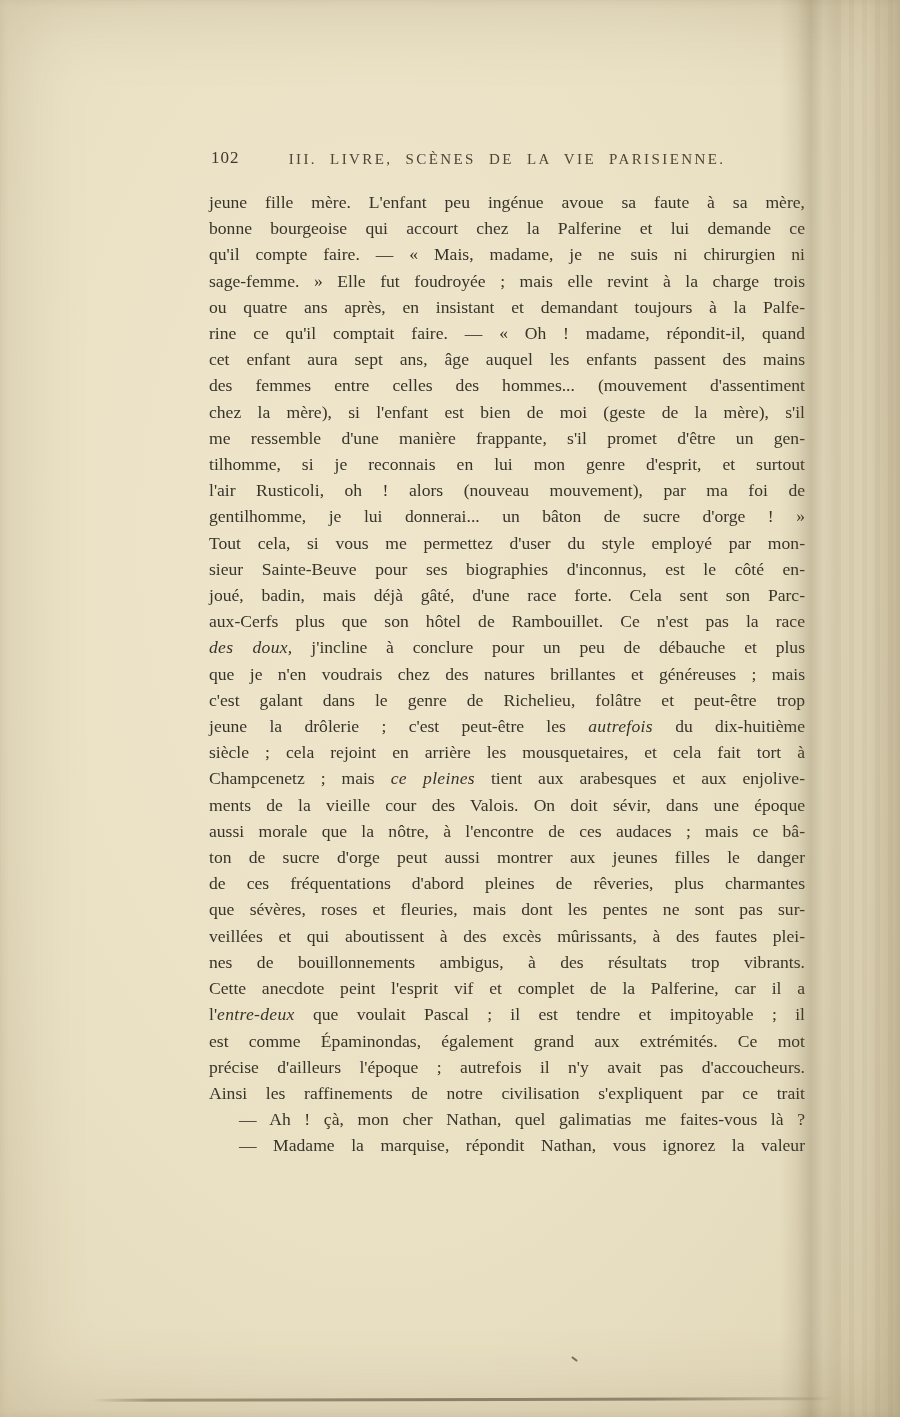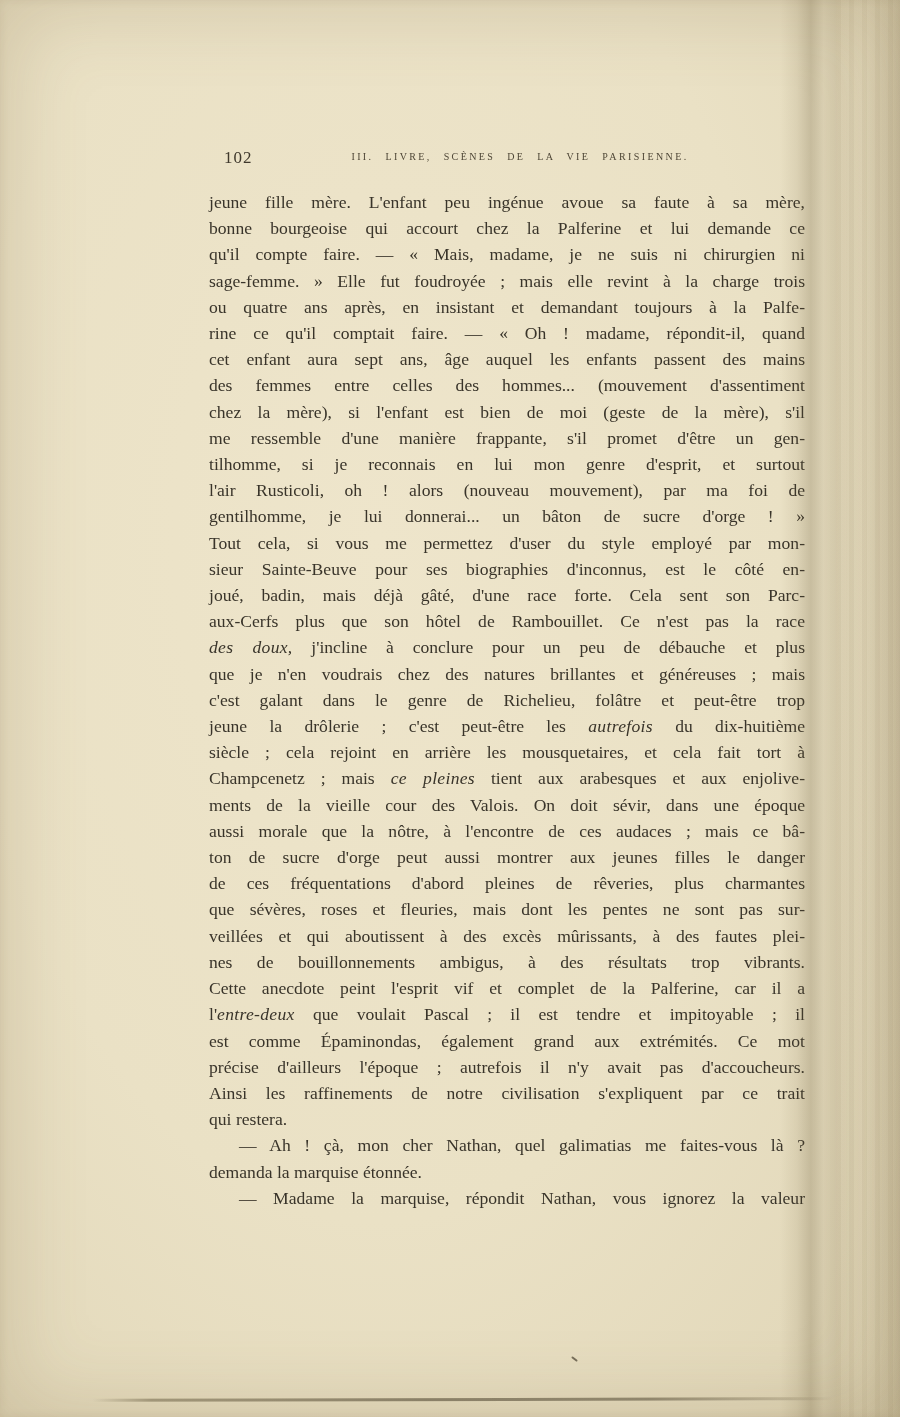--- a/index.html
+++ b/index.html
@@ -76,39 +76,39 @@
     width: 7px;
     height: 2px;
     background: #5a5140;
     border-radius: 1px;
     transform: rotate(38deg);
     opacity: 0.8;
   }
   .header {
     position: absolute;
     top: 148px;
-    left: 222px;
+    left: 209px;
     width: 596px;
     height: 24px;
     color: #453e30;
   }
   .pagenum {
     position: absolute;
     left: 2px;
     top: 0;
     font-size: 17px;
     letter-spacing: 1px;
     color: #3f382c;
   }
   .running-title {
     position: absolute;
     left: 50%;
     transform: translateX(-50%);
     top: 3px;
-    font-size: 10px;
+    font-size: 15px;
     letter-spacing: 2.4px;
     word-spacing: 7px;
     white-space: nowrap;
     color: #4e4636;
   }
   .text-block {
     position: absolute;
     left: 209px;
     top: 189px;
     width: 596px;
@@ -171,23 +171,21 @@
       <div class="line"><span>ton de sucre d'orge peut aussi montrer aux jeunes filles le danger</span></div>
       <div class="line"><span>de ces fréquentations d'abord pleines de rêveries, plus charmantes</span></div>
       <div class="line"><span>que sévères, roses et fleuries, mais dont les pentes ne sont pas sur-</span></div>
       <div class="line"><span>veillées et qui aboutissent à des excès mûrissants, à des fautes plei-</span></div>
       <div class="line"><span>nes de bouillonnements ambigus, à des résultats trop vibrants.</span></div>
       <div class="line"><span>Cette anecdote peint l'esprit vif et complet de la Palferine, car il a</span></div>
       <div class="line"><span>l'</span><i>entre-deux</i><span> que voulait Pascal ; il est tendre et impitoyable ; il</span></div>
       <div class="line"><span>est comme Épaminondas, également grand aux extrémités. Ce mot</span></div>
       <div class="line"><span>précise d'ailleurs l'époque ; autrefois il n'y avait pas d'accoucheurs.</span></div>
       <div class="line"><span>Ainsi les raffinements de notre civilisation s'expliquent par ce trait</span></div>
-      <div class="line last"><span>qui restera.</span></div>
       <div class="line indent"><span>— Ah ! çà, mon cher Nathan, quel galimatias me faites-vous là ?</span></div>
-      <div class="line last"><span>demanda la marquise étonnée.</span></div>
       <div class="line indent"><span>— Madame la marquise, répondit Nathan, vous ignorez la valeur</span></div>
     </div>
 
   <div class="gutter-shadow"></div>
   <div class="right-margin"></div>
   <div class="bottom-edge"></div>
   <div class="speck"></div>
 
 </div>
 

